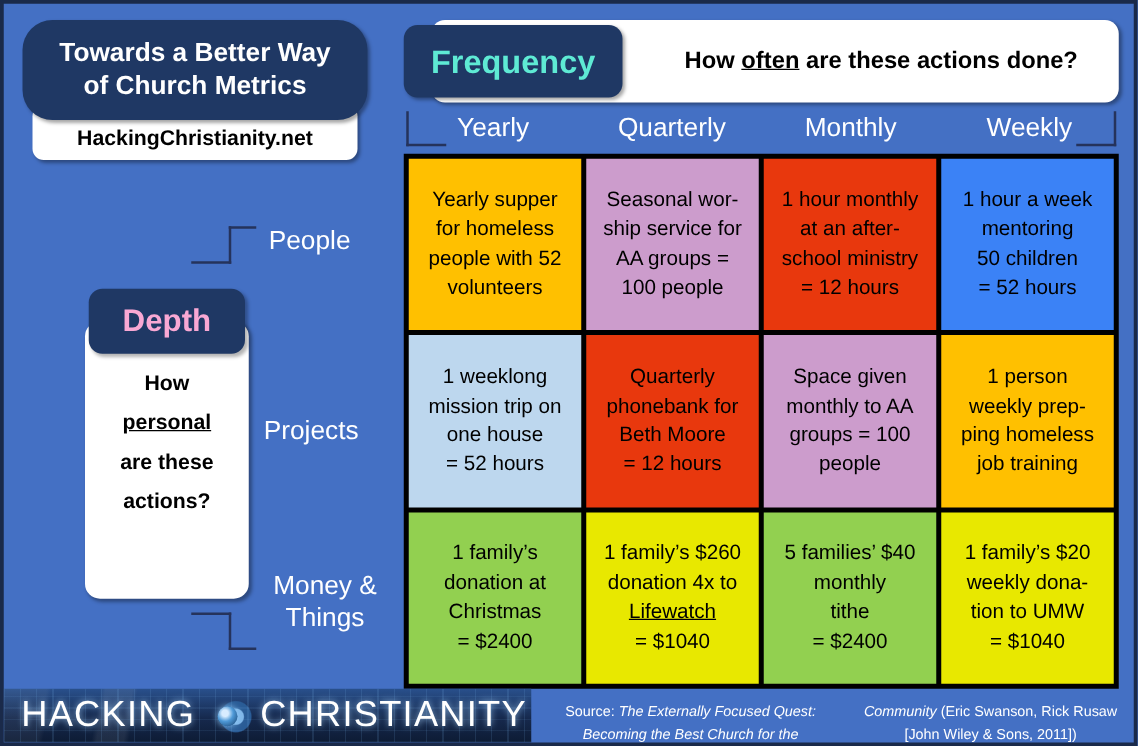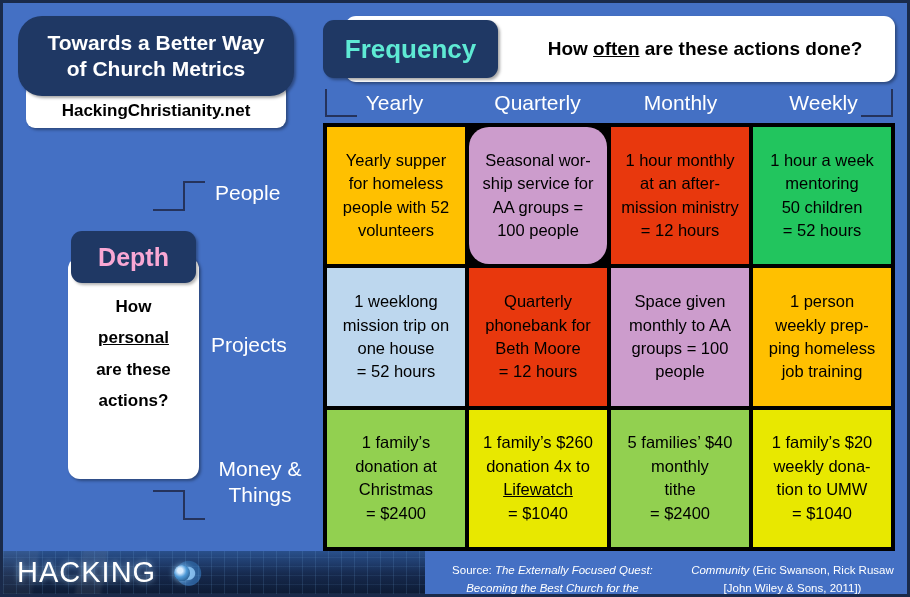--- a/index.html
+++ b/index.html
@@ -249,29 +249,29 @@
       <div class="seg" style="left:30px;top:0;width:2px;height:30px;"></div>
       <div class="seg" style="left:30px;top:28px;width:22px;height:2px;"></div>
     </div>
   </div>
 
   <div id="grid">
     <div class="cell" style="background:#ffc000;">
         <span>
       <span>Yearly supper</span><br><span>for homeless</span><br><span>people with 52</span><br><span>volunteers</span></span>
       </div>
-    <div class="cell" style="background:#cc9ccc;border-radius:20px;">
+    <div class="cell" style="background:#cc9ccc;">
         <span>
       <span>Seasonal wor-</span><br><span>ship service for</span><br><span>AA groups =</span><br><span>100 people</span></span>
       </div>
     <div class="cell" style="background:#e8380d;">
         <span>
-      <span>1 hour monthly</span><br><span>at an after-</span><br><span>mission ministry</span><br><span>= 12 hours</span></span>
-      </div>
-    <div class="cell" style="background:#22c55e;">
+      <span>1 hour monthly</span><br><span>at an after-</span><br><span>school ministry</span><br><span>= 12 hours</span></span>
+      </div>
+    <div class="cell" style="background:#3b82f6;">
         <span>
       <span>1 hour a week</span><br><span>mentoring</span><br><span>50 children</span><br><span>= 52 hours</span></span>
       </div>
 
     <div class="cell" style="background:#bdd7ee;">
         <span>
       <span>1 weeklong</span><br><span>mission trip on</span><br><span>one house</span><br><span>= 52 hours</span></span>
       </div>
     <div class="cell" style="background:#e8380d;">
         <span>
@@ -303,20 +303,21 @@
       <span>1 family’s $20</span><br><span>weekly dona-</span><br><span>tion to UMW</span><br><span>= $1040</span></span>
       </div>
   </div>
 
   <div id="footer">
     <div id="logo">
       <div class="circuit"></div>
       <div id="logo-text">
           <span>HACKING</span>
           <span id="logo-dot"></span>
+          <span>CHRISTIANITY</span>
         </div>
     </div>
     <div id="source">
       <div><span>Source: </span><i>The Externally Focused Quest: Becoming the Best Church for the</i></div>
       <div><i>Community</i><span> (Eric Swanson, Rick Rusaw [John Wiley &amp; Sons, 2011])</span></div>
     </div>
   </div>
 
 </div>
 

